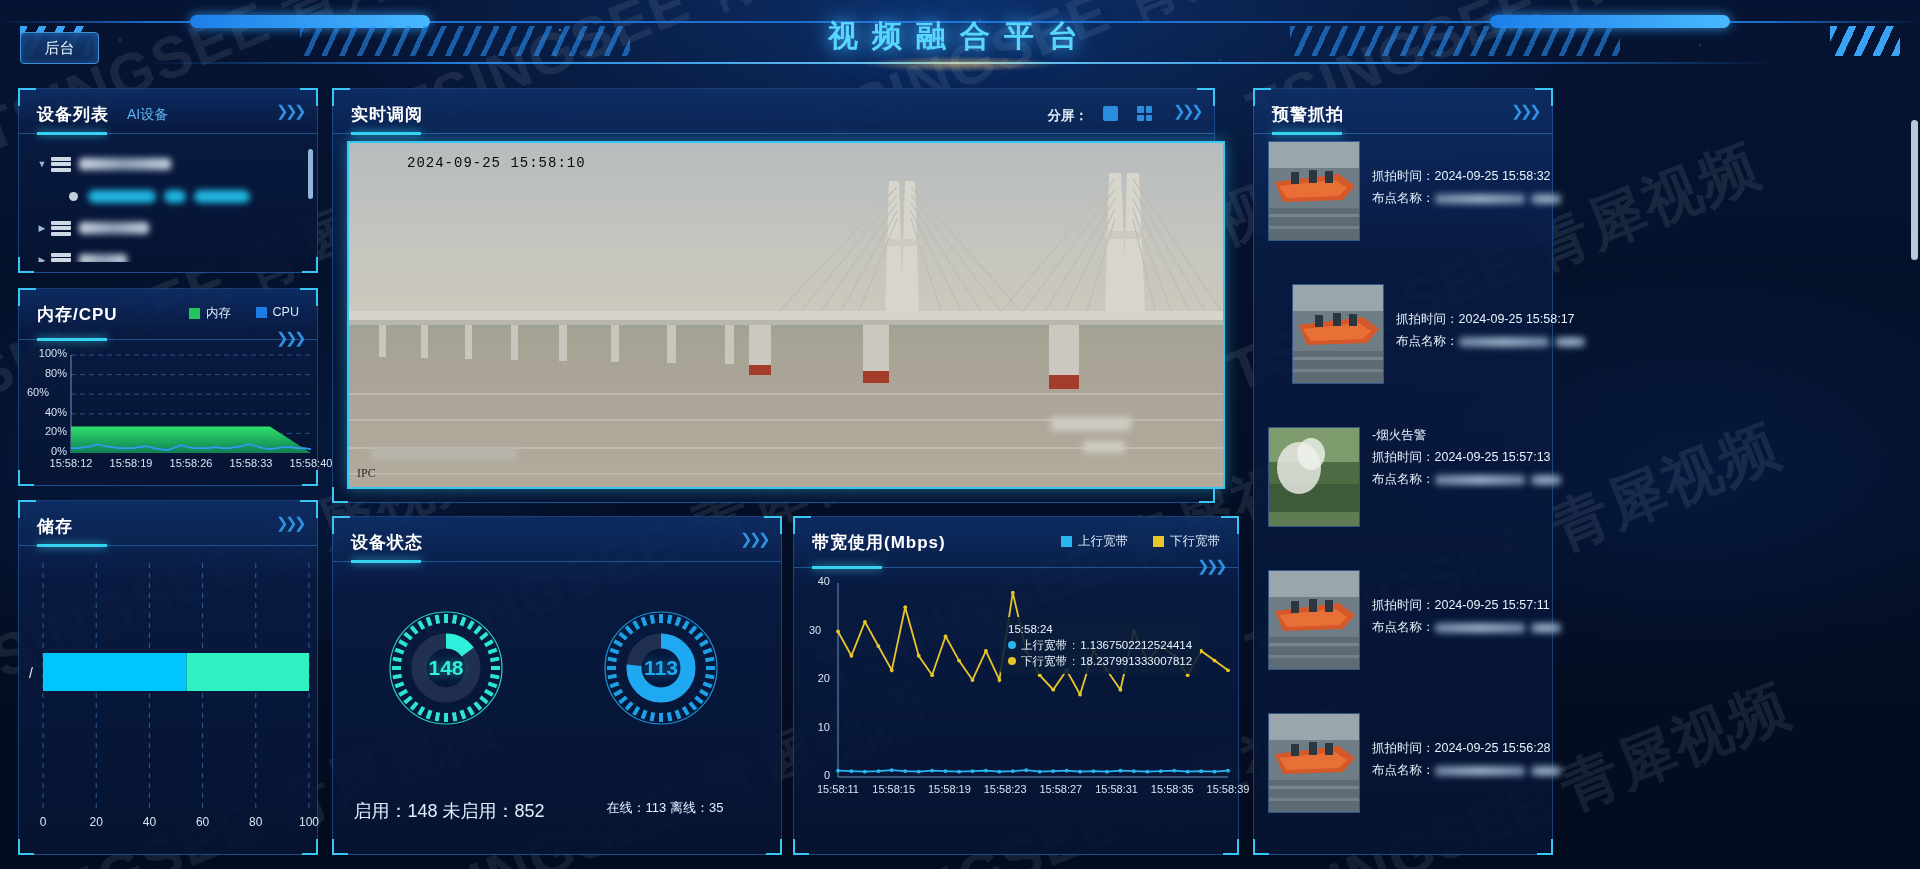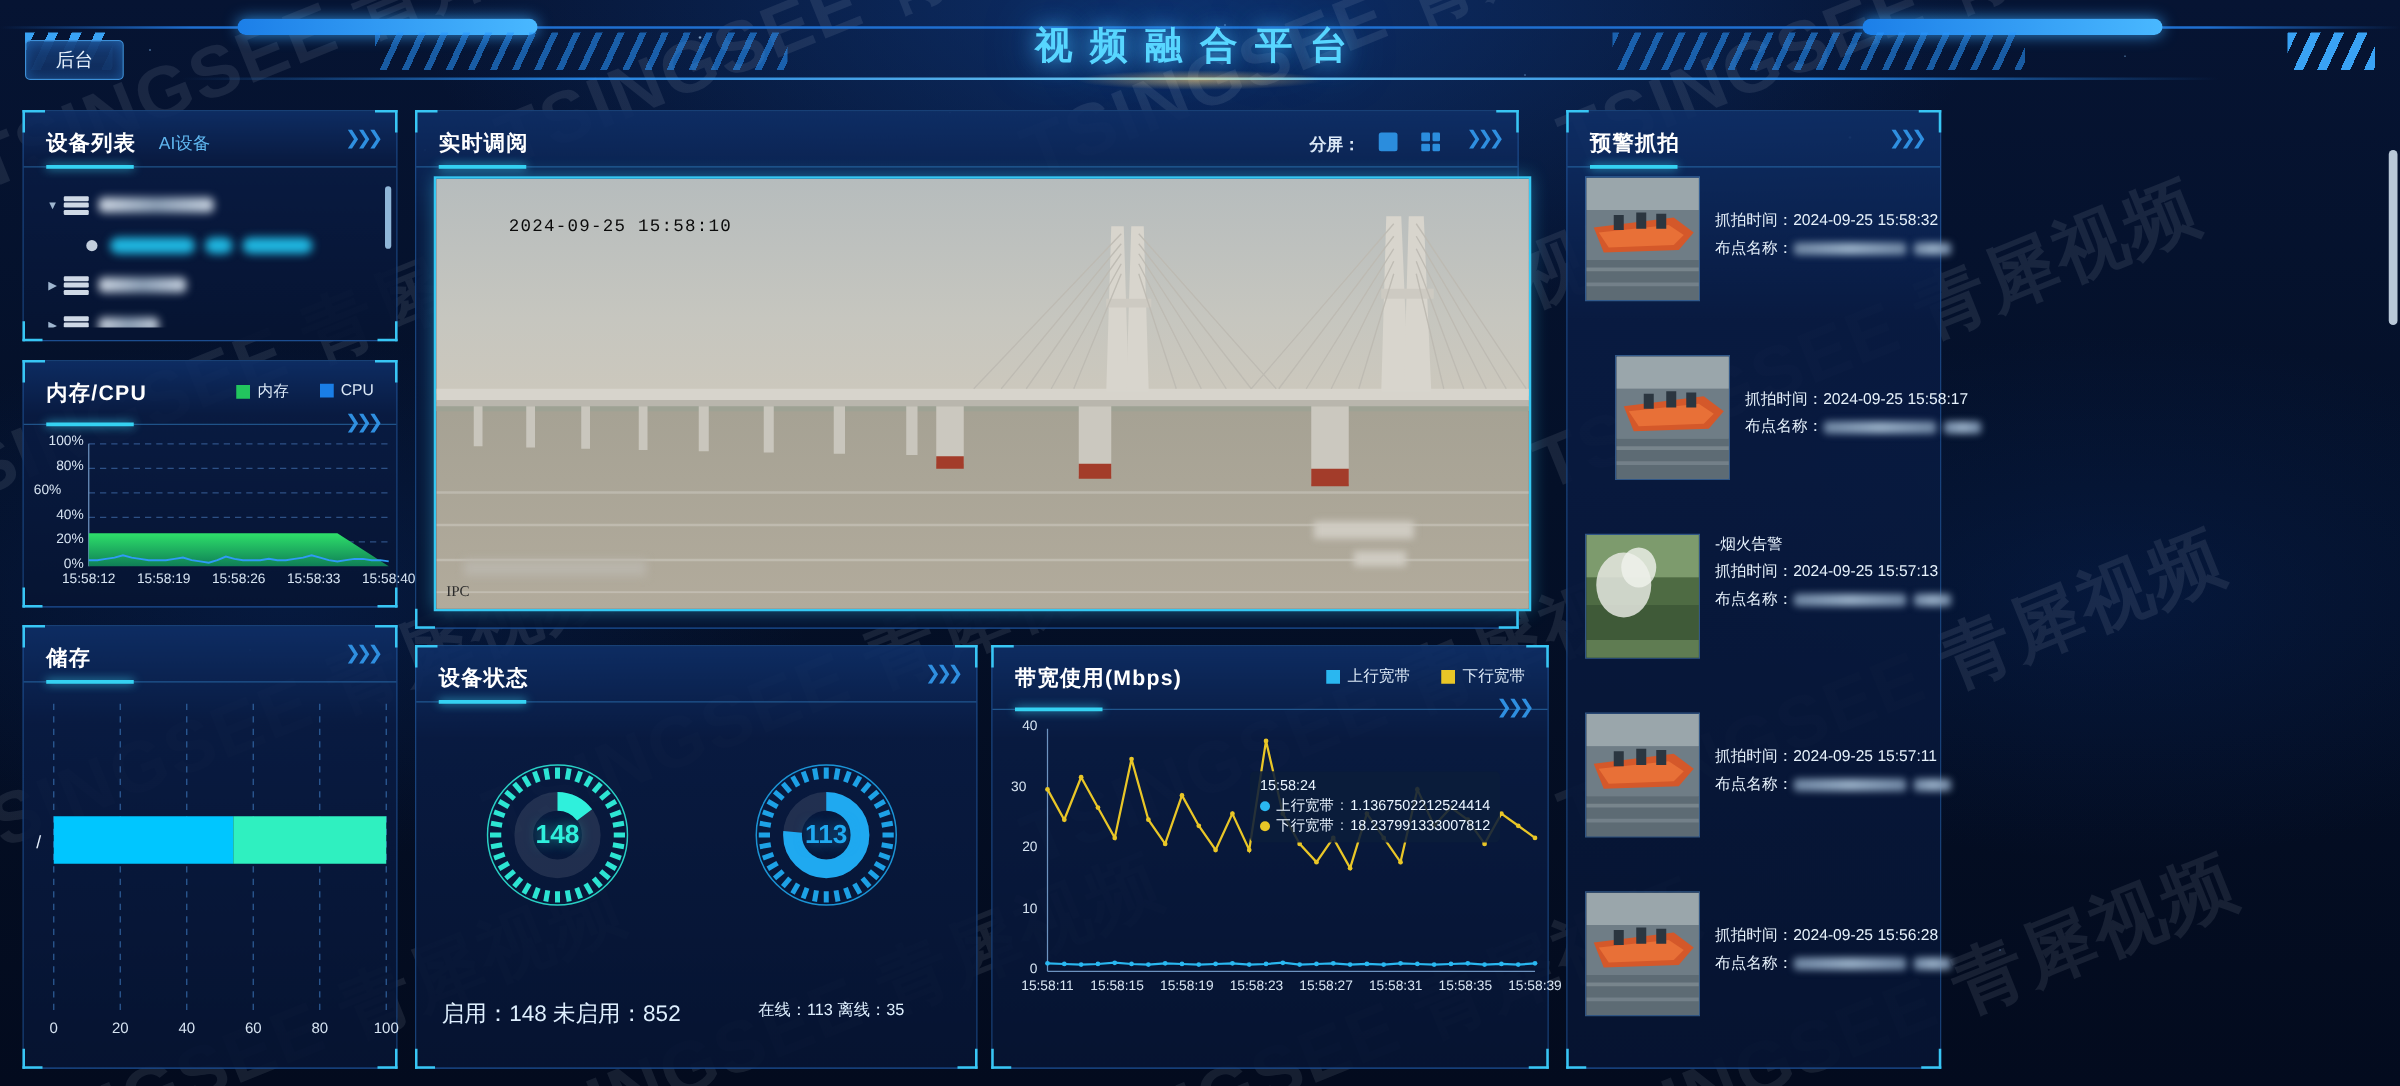--- a/index.html
+++ b/index.html
@@ -121,21 +121,21 @@
     background:linear-gradient(90deg,#6f86a3,#97aec6,#6f86a3); filter:blur(3px); border-radius:3px; }
   .rblur.s { width:30px; margin-left:6px; }
 
   
   .video { position:absolute; border:2px solid #36c8f2; box-shadow:0 0 14px rgba(54,200,242,.45); overflow:hidden; }
   .vsky { position:absolute; left:0; top:0; right:0; height:52%;
     background:linear-gradient(180deg,#b9bdbc 0%, #c3c5c0 45%, #cfcbc2 70%, #c8c3b8 100%); }
   .vwater { position:absolute; left:0; right:0; bottom:0; height:48%;
     background:linear-gradient(180deg,#a9a69a 0%, #b0aa9c 35%, #a8a294 100%); }
   .vts { position:absolute; left:58px; top:12px; color:#0a0a0a; font-size:14px;
-    font-family:"Liberation Mono","DejaVu Sans Mono",monospace; letter-spacing:1px;margin-top:19px; }
+    font-family:"Liberation Mono","DejaVu Sans Mono",monospace; letter-spacing:1px; }
   .vtag { position:absolute; left:8px; bottom:6px; color:#2b2b2b; font-size:12px;
     font-family:"Liberation Serif",serif; }
   .split-sq { width:15px; height:15px; background:#2b8ddd; border-radius:2px; cursor:pointer; }
   .split-4 { width:15px; height:15px; display:grid; grid-template-columns:1fr 1fr; grid-template-rows:1fr 1fr;
     gap:2px; cursor:pointer; }
   .split-4 i { background:#2b8ddd; border-radius:1px; }
 
   .legend { position:absolute; display:flex; align-items:center; gap:6px; font-size:12.5px; color:#dbe8f6; }
   .legend i { width:11px; height:11px; display:inline-block; }
 

